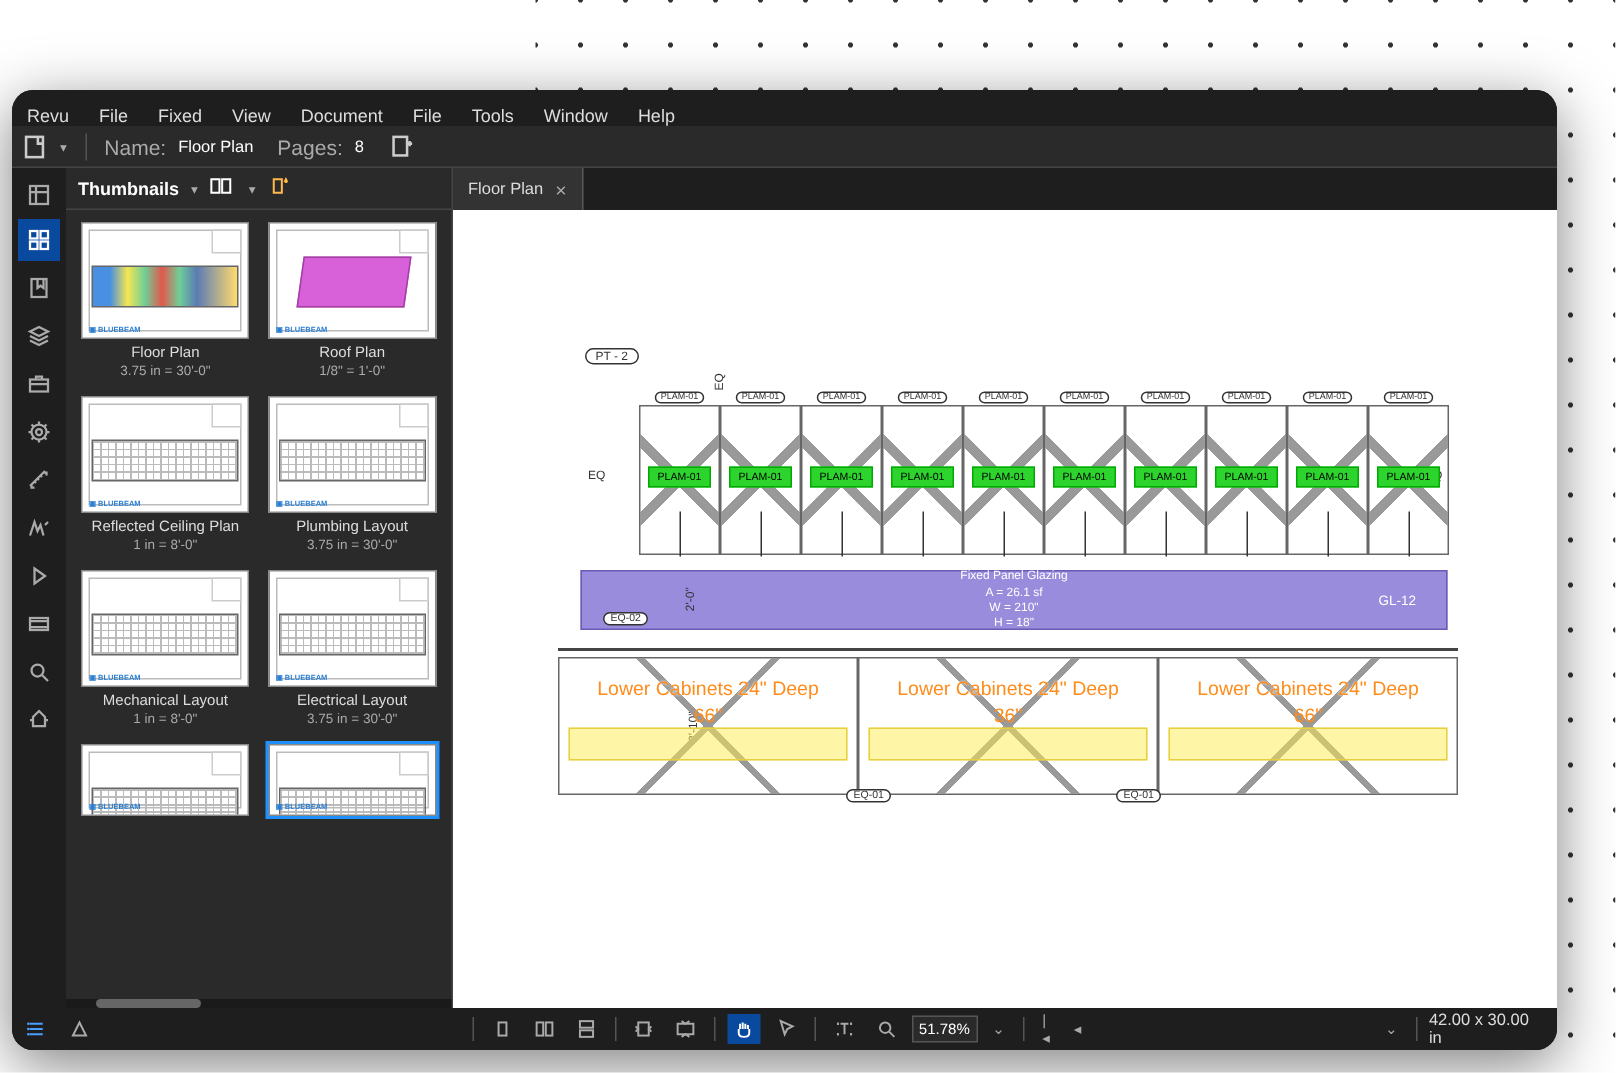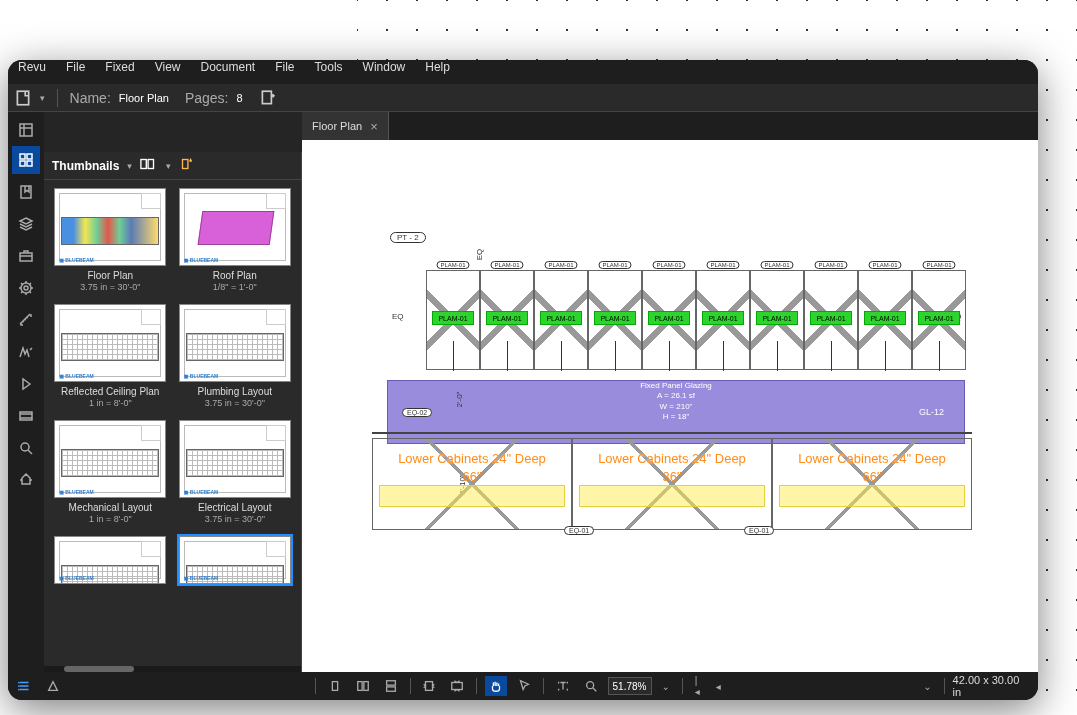--- a/index.html
+++ b/index.html
@@ -8,21 +8,21 @@
 
 .dots-bg { position: absolute; top: 0; right: 0; width: 720px; height: 715px; pointer-events: none;
   background-image: radial-gradient(circle, #333 1.5px, transparent 1.5px);
   background-size: 30px 30px; background-position: 15px 15px; z-index: 0; }
 
 .app-window { position: absolute; top: 60px; left: 8px; width: 1030px; height: 640px; background: #1e1e1e;
   border-radius: 14px; box-shadow: 0 10px 40px rgba(0,0,0,0.5); overflow: hidden; z-index: 1;
   display: flex; flex-direction: column; color: #fff; font-size: 12px; }
 
 
-.menu-bar { height: 24px; background: #1e1e1e; display: flex; align-items: flex-start; padding: 0 10px; gap: 20px; }
+.menu-bar { height: 24px; background: #1e1e1e; display: flex; align-items: flex-end; padding: 0 10px; gap: 20px; }
 .menu-item { color: #ddd; cursor: pointer; font-size: 12px; }
 
 
 .quick-bar { height: 28px; background: #2a2a2a; border-bottom: 1px solid #444; display: flex; align-items: center; padding: 0 6px; gap: 8px; }
 .qb-icon { width: 18px; height: 18px; display: flex; align-items: center; justify-content: center; color: #ccc; cursor: pointer; }
 .qb-chevron { font-size: 9px; color: #aaa; cursor: pointer; }
 .qb-sep { width: 1px; height: 18px; background: #555; margin: 0 4px; }
 .qb-label { color: #aaa; font-size: 14px; }
 .qb-val { color: #fff; font-size: 11px; margin-right: 8px; }
 
@@ -30,21 +30,21 @@
 .body { flex: 1; display: flex; background: #252525; overflow: hidden; }
 
 
 .side-toolbar { width: 36px; background: #1e1e1e; display: flex; flex-direction: column; align-items: center; padding-top: 4px; }
 .panel-tab-hdr { height: 28px; width: 100%; display: flex; align-items: center; justify-content: center; }
 .st-btn { width: 28px; height: 28px; margin: 2px 0; display: flex; align-items: center; justify-content: center; color: #aaa; cursor: pointer; }
 .st-btn.active { background: #0a4a9e; color: #fff; }
 .st-btn svg { width: 16px; height: 16px; }
 
 
-.thumb-panel { width: 258px; background: #2a2a2a; display: flex; flex-direction: column; border-right: 1px solid #444; margin-top: 40px; }
+.thumb-panel { width: 258px; background: #2a2a2a; display: flex; flex-direction: column; border-right: 1px solid #444; }
 .thumb-header { height: 28px; display: flex; align-items: center; padding: 0 8px; gap: 8px; border-bottom: 1px solid #444; }
 .thumb-header .title { font-size: 12px; font-weight: 600; }
 .thumb-header .chev { font-size: 9px; color: #aaa; }
 .thumb-header .hdr-icon svg { width: 18px; height: 12px; }
 .thumb-grid { flex: 1; overflow-y: auto; padding: 8px; display: grid; grid-template-columns: 1fr 1fr; gap: 12px 8px; align-content: start; }
 .thumb-item { display: flex; flex-direction: column; align-items: center; cursor: pointer; }
 .thumb-img { width: 112px; height: 78px; background: #fff; border: 1px solid #888; position: relative; }
 .thumb-item.selected .thumb-img { outline: 2px solid #1e90ff; }
 .thumb-label { font-size: 10px; color: #ddd; text-align: center; margin-top: 4px; line-height: 1.2; }
 .thumb-scale { font-size: 9px; color: #aaa; }
@@ -67,21 +67,21 @@
 .pt2-tag { position: absolute; left: 98px; top: 2px; font-size: 8px; border: 1px solid #333; border-radius: 7px; padding: 0 6px; color: #333; background: #fff; }
 .eq-left { position: absolute; left: 100px; top: 82px; font-size: 8px; color: #333; }
 .eq-right { position: absolute; left: 658px; top: 82px; font-size: 8px; color: #333; }
 .eq-top { position: absolute; left: 182px; top: 20px; font-size: 8px; color: #333; transform: rotate(-90deg); }
 .upper-row { position: absolute; left: 134px; top: 40px; width: 540px; height: 100px; display: flex; }
 .upper-cab { flex: 1; border: 1px solid #666; position: relative; background-image: linear-gradient(45deg,transparent 47%,#999 47%,#999 53%,transparent 53%), linear-gradient(-45deg,transparent 47%,#999 47%,#999 53%,transparent 53%); background-size: 100% 100%; }
 .plam-tag { position: absolute; top: -10px; left: 50%; transform: translateX(-50%); font-size: 6px; border: 1px solid #333; border-radius: 6px; padding: 0 3px; background: #fff; color: #333; white-space: nowrap; }
 .plam-green { position: absolute; top: 40px; left: 50%; transform: translateX(-50%); width: 42px; height: 14px; background: #2dd42d; border: 1px solid #0a0; font-size: 7px; color: #000; display: flex; align-items: center; justify-content: center; }
 .cab-line { position: absolute; left: 50%; top: 70px; width: 1px; height: 30px; background: #333; }
 
-.glazing-box { position: absolute; left: 95px; top: 150px; width: 578px; height: 64px; background: #9a8cdc; border: 1px solid #6b5bb5; display: flex; align-items: flex-start; justify-content: center; }
+.glazing-box { position: absolute; left: 95px; top: 150px; width: 578px; height: 40px; background: #9a8cdc; border: 1px solid #6b5bb5; display: flex; align-items: center; justify-content: center; }
 .glazing-text { font-size: 8px; color: #fff; text-align: center; line-height: 1.3; }
 .gl12 { position: absolute; right: 20px; top: 50%; transform: translateY(-50%); font-size: 9px; color: #fff; }
 
 .counter-line { position: absolute; left: 80px; top: 202px; width: 600px; height: 2px; background: #444; }
 
 .lower-row { position: absolute; left: 80px; top: 208px; width: 600px; height: 92px; display: flex; }
 .lower-group { flex: 1; border: 1px solid #666; position: relative; background-image: linear-gradient(45deg,transparent 49%,#999 49%,#999 51%,transparent 51%), linear-gradient(-45deg,transparent 49%,#999 49%,#999 51%,transparent 51%); }
 .lower-label { position: absolute; top: 12px; left: 0; right: 0; text-align: center; font-size: 13px; color: #ff8c1a; font-weight: 500; text-shadow: 0 0 2px #fff; }
 .lower-height { position: absolute; top: 30px; left: 0; right: 0; text-align: center; font-size: 13px; color: #ff8c1a; }
 .lower-yellow { position: absolute; top: 46px; left: 6px; right: 6px; height: 22px; background: rgba(255,235,80,0.5); border: 1px solid #e6d040; }

